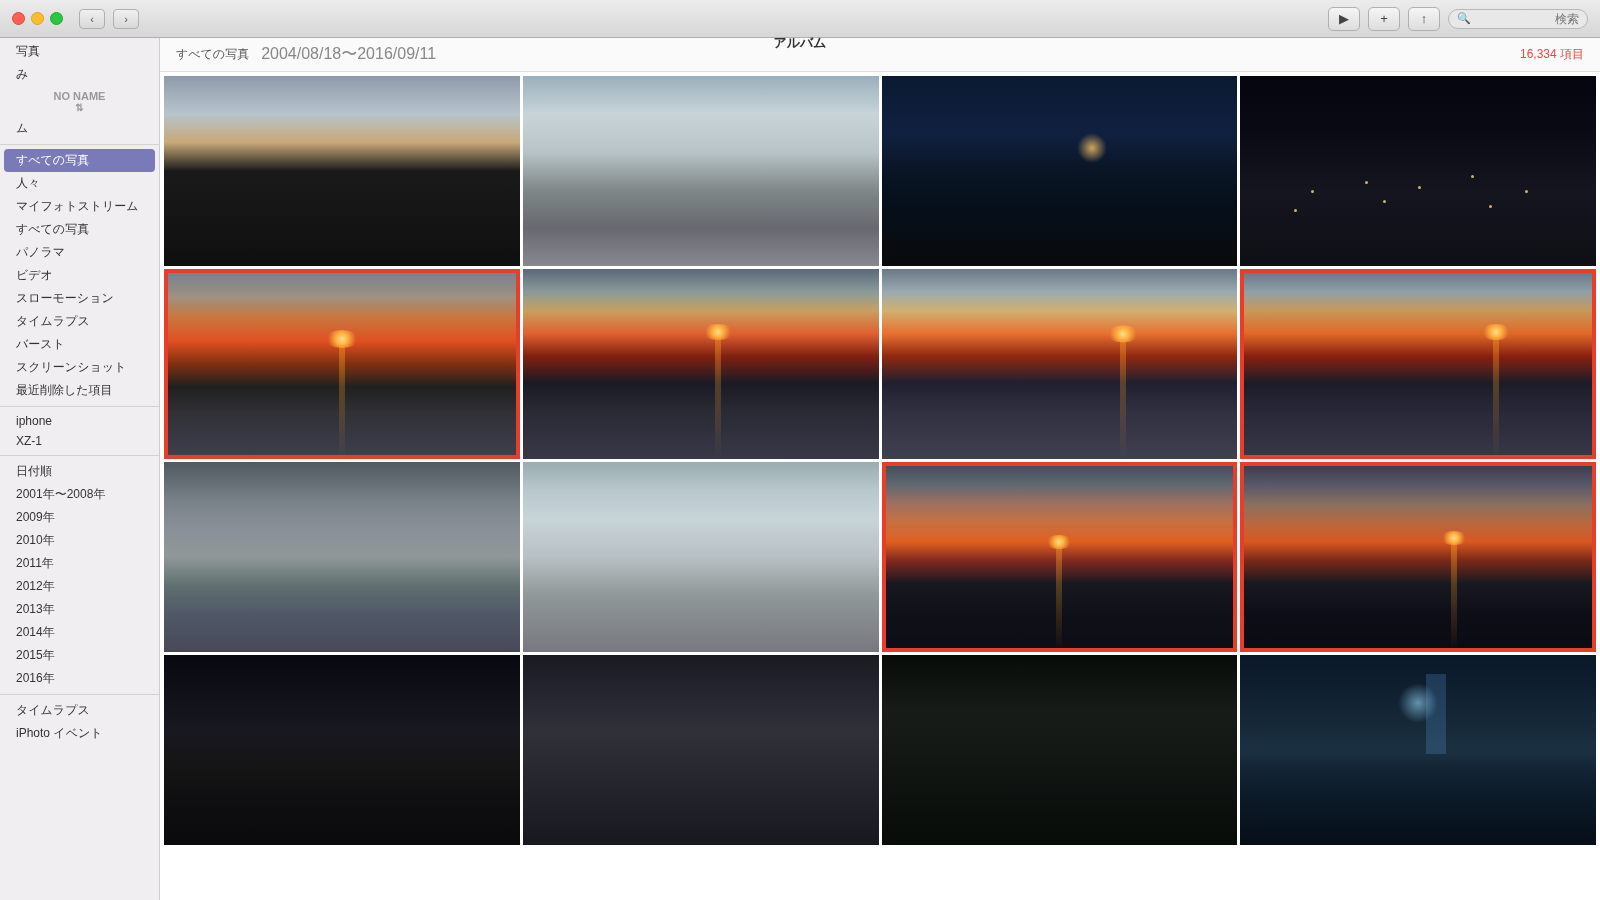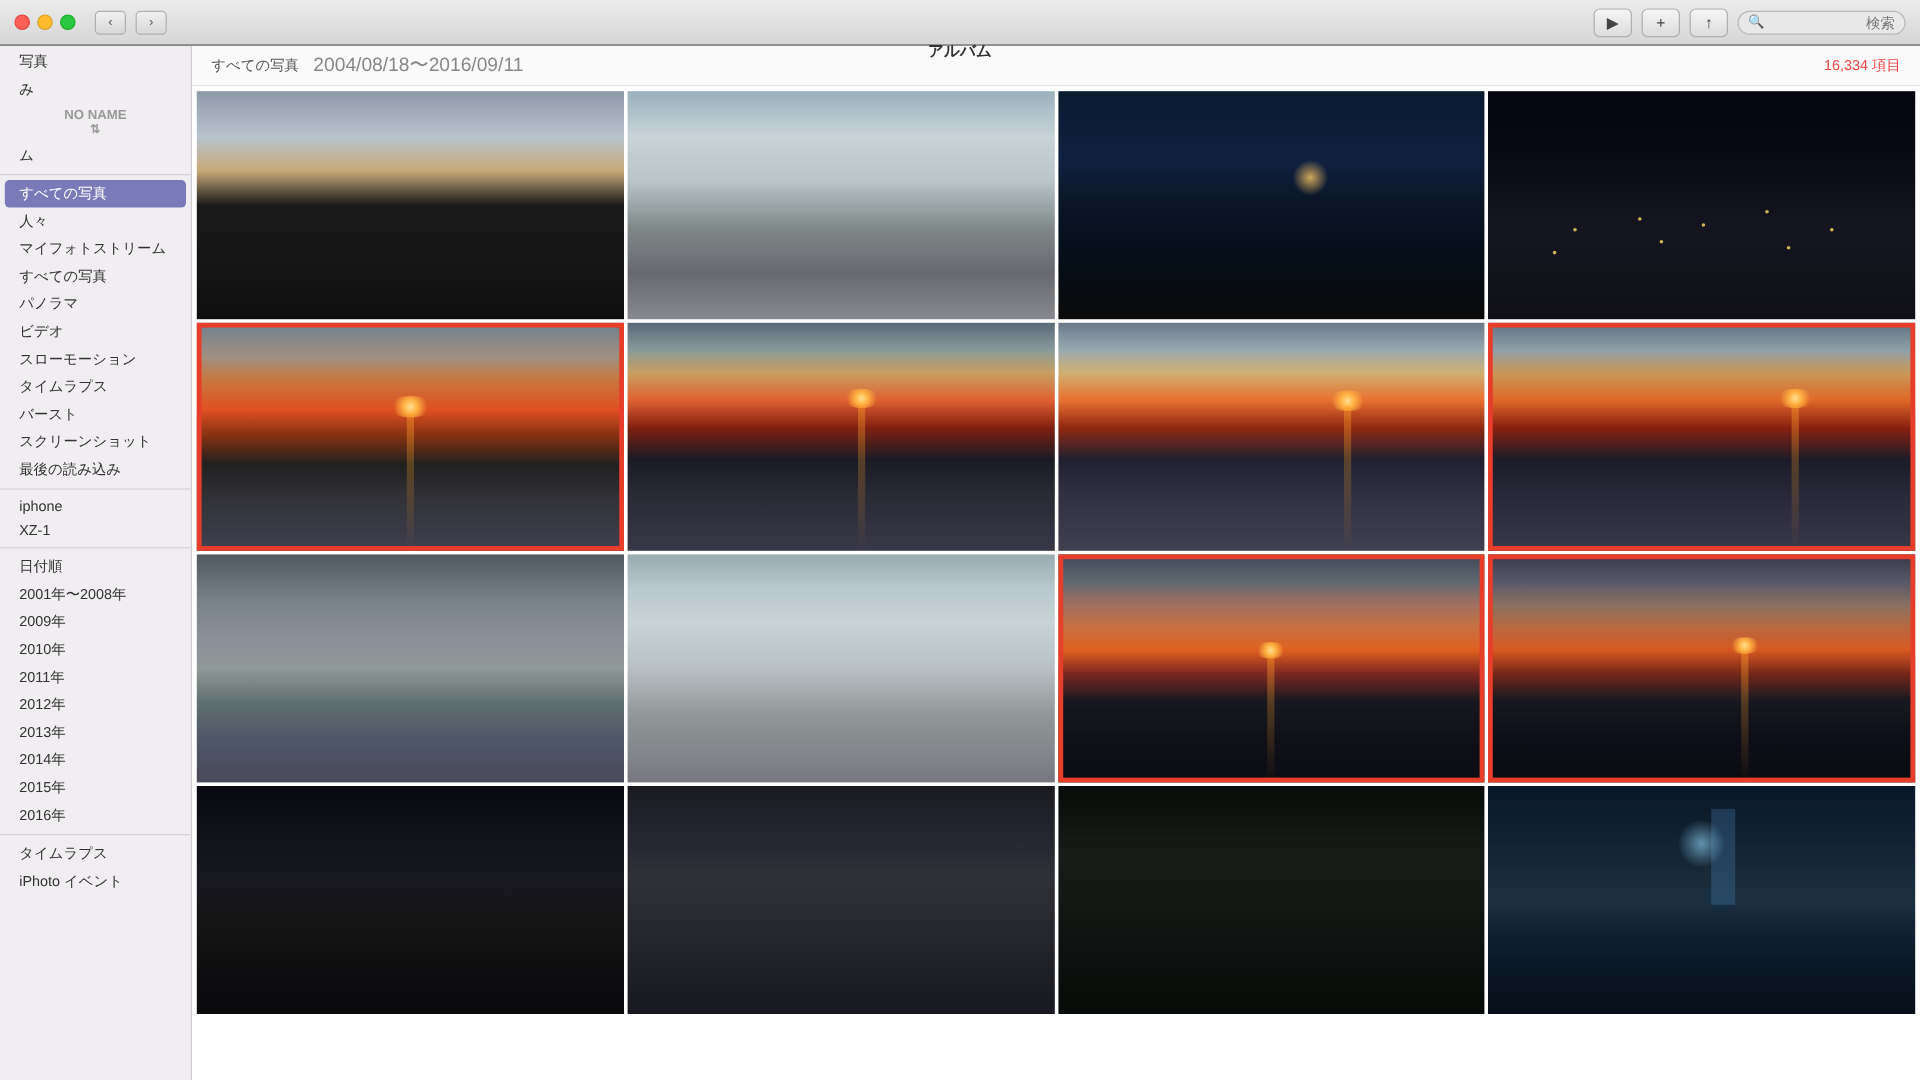--- a/index.html
+++ b/index.html
@@ -292,21 +292,21 @@
     <div class="sidebar-item">
       <span>タイムラプス</span>
     </div>
     <div class="sidebar-item">
       <span>バースト</span>
     </div>
     <div class="sidebar-item">
       <span>スクリーンショット</span>
     </div>
     <div class="sidebar-item">
-      <span>最後の読み込み</span>
+      <span>最近削除した項目</span>
     </div>
     <div class="sidebar-divider"></div>
     <div class="sidebar-item">
       <span>iphone</span>
     </div>
     <div class="sidebar-item">
       <span>XZ-1</span>
     </div>
     <div class="sidebar-divider"></div>
     <div class="sidebar-item">

